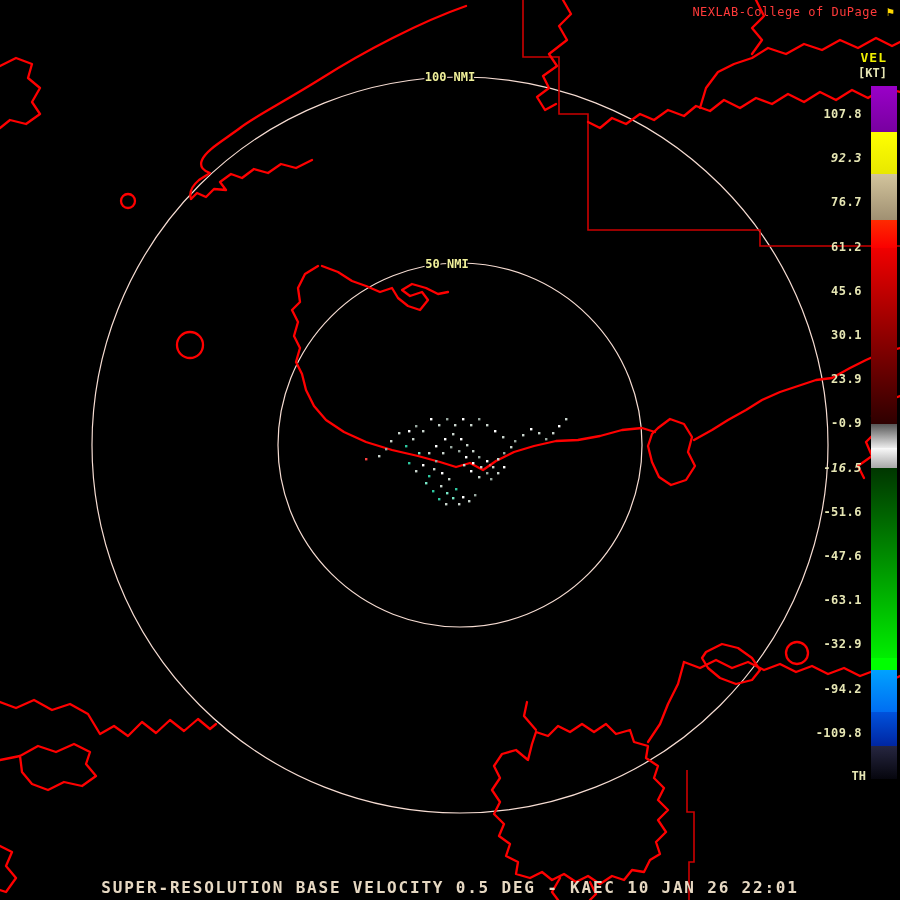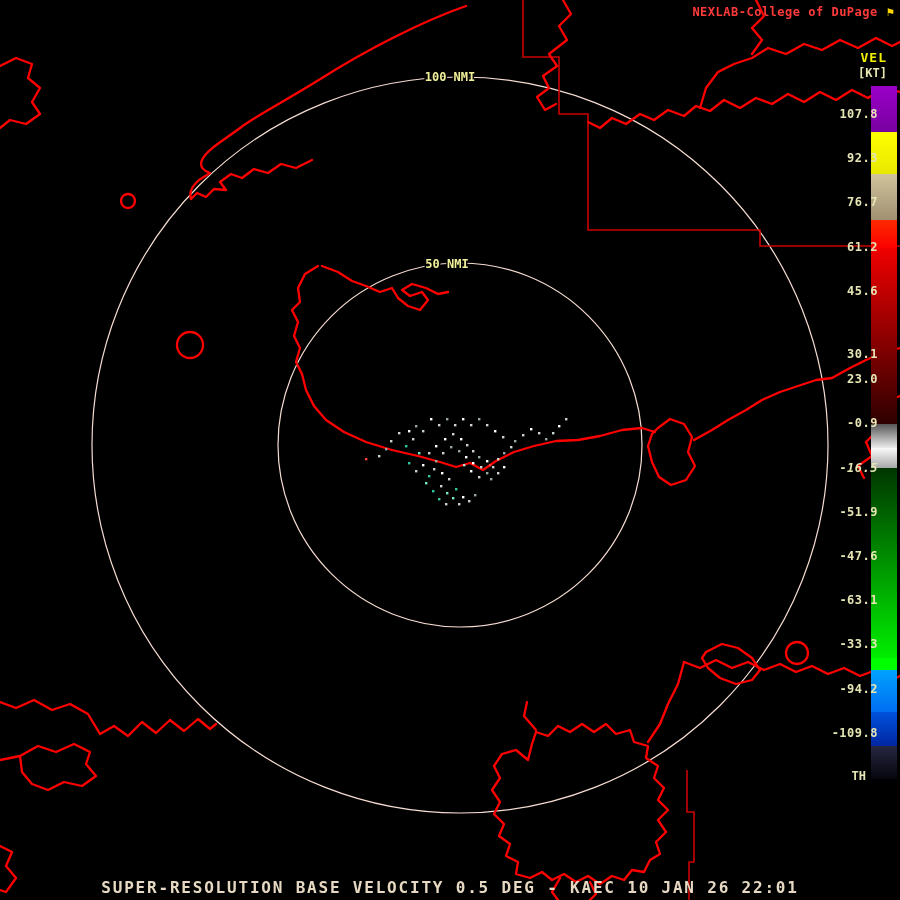--- a/index.html
+++ b/index.html
@@ -5,27 +5,27 @@
   html,body{margin:0;padding:0;background:#000;}
   #app{position:relative;width:900px;height:900px;background:var(--bg,#000);overflow:hidden;
        font-family:"DejaVu Sans Mono","Liberation Mono",monospace;}
   #map-svg{position:absolute;inset:0;}
   .coast{fill:none;stroke:var(--map-red,#ff0000);stroke-width:2.3;stroke-linejoin:round;stroke-linecap:round;}
   .county{fill:none;stroke:var(--county-red,#cc0000);stroke-width:1.6;stroke-linejoin:miter;}
   .ring{fill:none;stroke:var(--ring,#f6dcd2);stroke-width:1.2;}
   .ring-label{fill:var(--ring-label,#f0f09a);font:bold 12px "DejaVu Sans Mono",monospace;
               stroke:#000;stroke-width:3px;paint-order:stroke;text-anchor:middle;}
   #brand{position:absolute;top:5px;right:6px;display:flex;align-items:center;gap:9px;}
-  #brand .txt{color:var(--brand,#ff3a3a);font-size:12px;font-weight:bold;letter-spacing:.5px;}
+  #brand .txt{color:var(--brand,#ff3a3a);font-size:12px;font-weight:normal;letter-spacing:.5px;}
   #brand .glyph{color:var(--brand-glyph,#ffd800);font-size:12px;}
   #unit-vel{position:absolute;top:50px;right:13px;color:var(--unit,#f0f000);font-size:13px;font-weight:bold;letter-spacing:1px;margin-left:16px;}
   #unit-kt{position:absolute;top:66px;right:13px;color:var(--tick,#e6e6b4);font-size:12px;font-weight:bold;}
   #colorbar{position:absolute;top:86px;right:3px;width:26px;height:693px;display:flex;flex-direction:column;}
   #colorbar>div{width:100%;}
-  #cb-ticks{position:absolute;top:0;right:22px;width:70px;height:716px;pointer-events:none;}
+  #cb-ticks{position:absolute;top:0;right:38px;width:70px;height:716px;pointer-events:none;}
   #cb-ticks .tick{position:absolute;right:0;width:70px;text-align:right;color:var(--tick,#e6e6b4);
                   font-size:12px;font-weight:bold;line-height:16px;letter-spacing:.5px;}
   #th-label{position:absolute;top:769px;right:34px;color:var(--tick,#e6e6b4);font-size:12px;font-weight:bold;}
   #product-title{position:absolute;bottom:3px;left:0;width:100%;text-align:center;
                  color:var(--title,#e6d8c2);font-size:16px;font-weight:bold;letter-spacing:1.8px;white-space:pre;}
 </style>
 </head>
 <body>
 
 <div id="app">
@@ -163,32 +163,32 @@
       <div style="height: 24px; background: linear-gradient(rgb(86, 86, 86), rgb(236, 236, 236));"></div>
       <div style="height: 20px; background: linear-gradient(rgb(250, 250, 250), rgb(168, 168, 168));"></div>
       <div style="height: 190px; background: linear-gradient(rgb(0, 54, 0), rgb(0, 238, 0));"></div>
       <div style="height: 12px; background: linear-gradient(rgb(0, 255, 0), rgb(0, 255, 0));"></div>
       <div style="height: 42px; background: linear-gradient(rgb(0, 162, 255), rgb(0, 110, 242));"></div>
       <div style="height: 34px; background: linear-gradient(rgb(0, 82, 220), rgb(0, 38, 162));"></div>
       <div style="height: 33px; background: linear-gradient(rgb(38, 38, 64), rgb(6, 6, 14));"></div>
     </div>
   <div id="cb-ticks">
       <div class="tick" style="top: 106px;">107.8</div>
-      <div class="tick" style="top: 150.2px;">92.3</div>
+      <div class="tick" style="top: 150.2px; font-style: italic;">92.3</div>
       <div class="tick" style="top: 194.4px;">76.7</div>
       <div class="tick" style="top: 238.6px;">61.2</div>
       <div class="tick" style="top: 282.8px;">45.6</div>
-      <div class="tick" style="top: 327px; margin-top: 19px;">30.1</div>
-      <div class="tick" style="top: 371.2px;">23.0</div>
+      <div class="tick" style="top: 327px;">30.1</div>
+      <div class="tick" style="top: 371.2px;">23.9</div>
       <div class="tick" style="top: 415.4px;">-0.9</div>
       <div class="tick" style="top: 459.6px; font-style: italic;">-16.5</div>
-      <div class="tick" style="top: 503.8px;">-51.9</div>
+      <div class="tick" style="top: 503.8px;">-51.6</div>
       <div class="tick" style="top: 548px;">-47.6</div>
       <div class="tick" style="top: 592.2px;">-63.1</div>
-      <div class="tick" style="top: 636.4px;">-33.3</div>
+      <div class="tick" style="top: 636.4px;">-32.9</div>
       <div class="tick" style="top: 680.6px;">-94.2</div>
       <div class="tick" style="top: 724.8px;">-109.8</div>
     </div>
   <div id="th-label">TH</div>
 
   <div id="product-title">SUPER-RESOLUTION BASE VELOCITY 0.5 DEG - KAEC 10 JAN 26 22:01</div>
 
 </div>
 
 </body></html>

